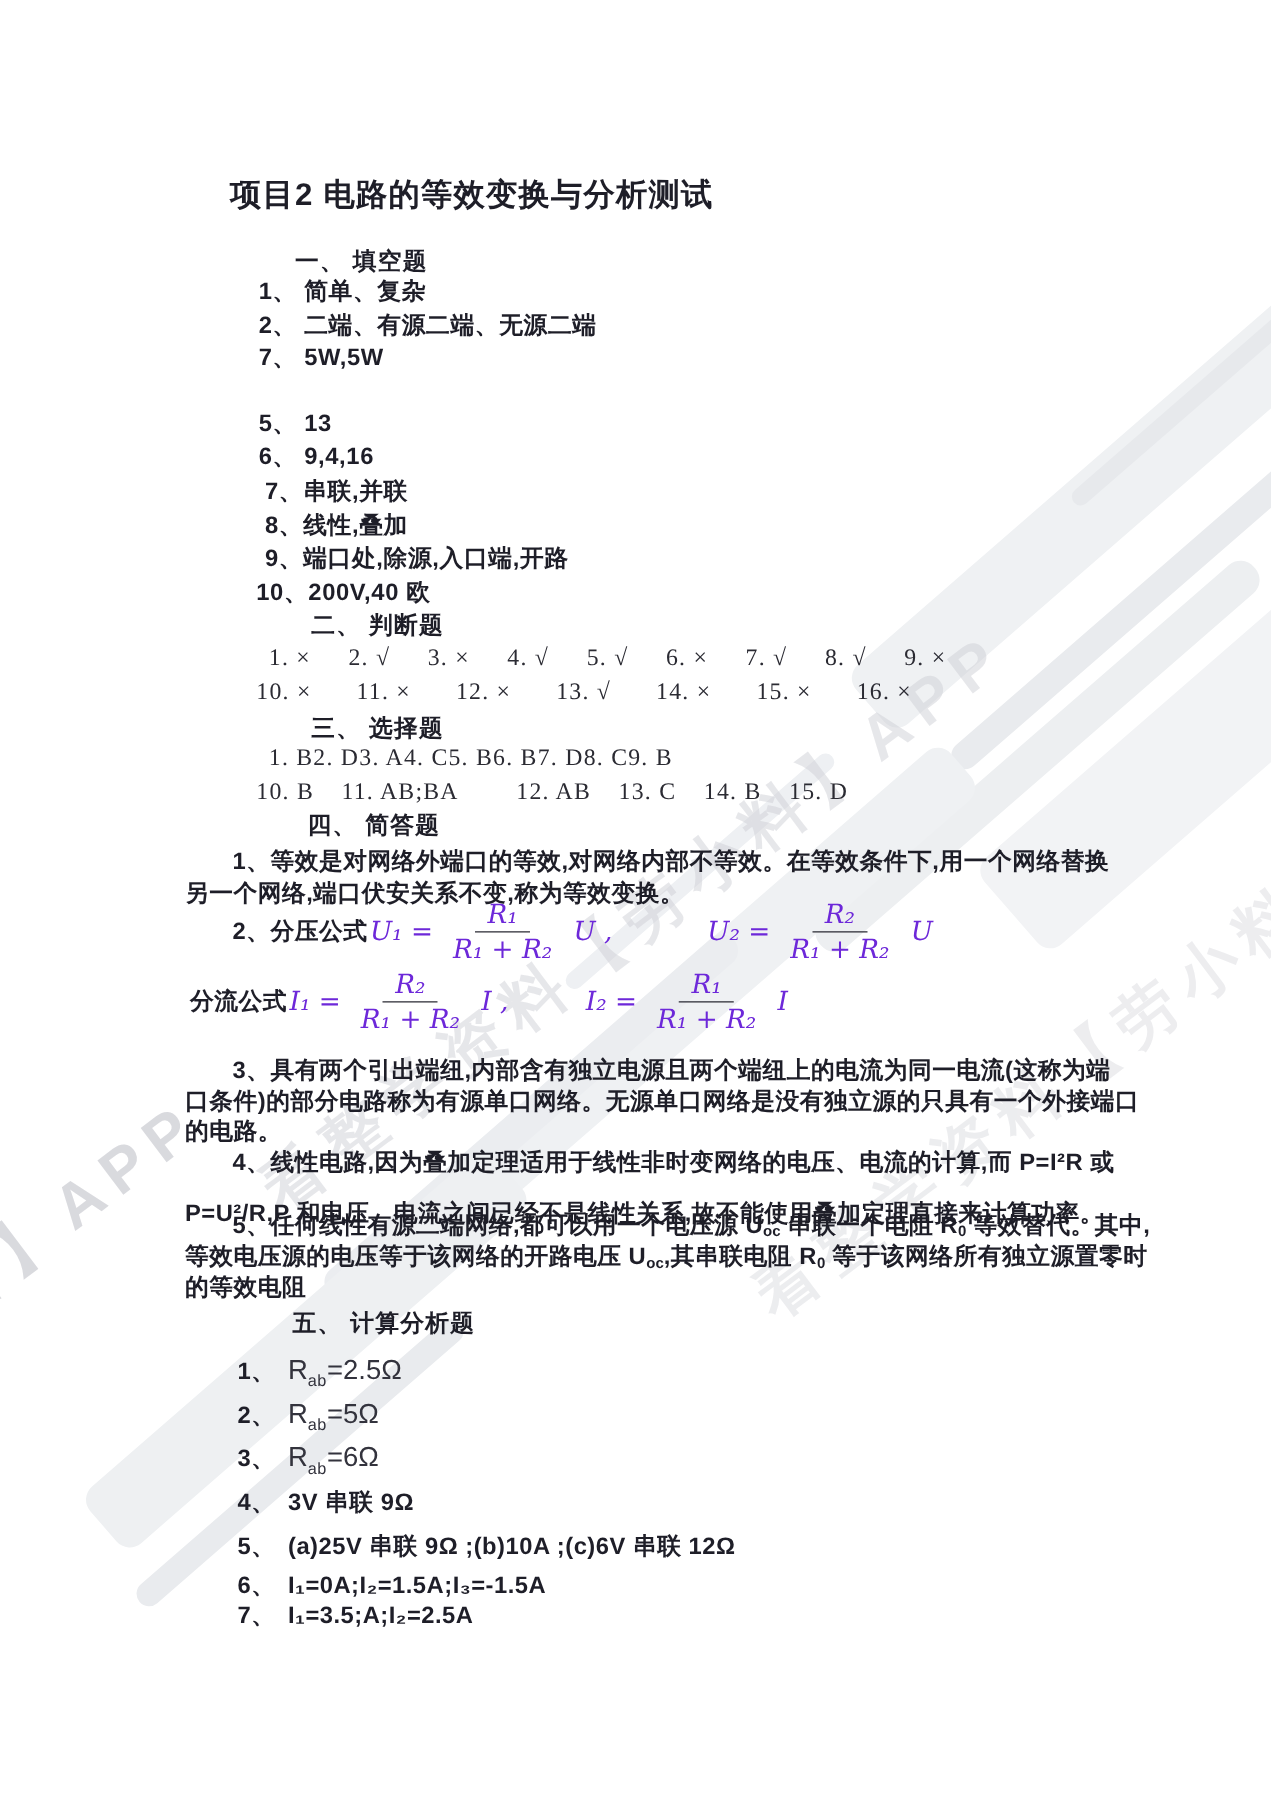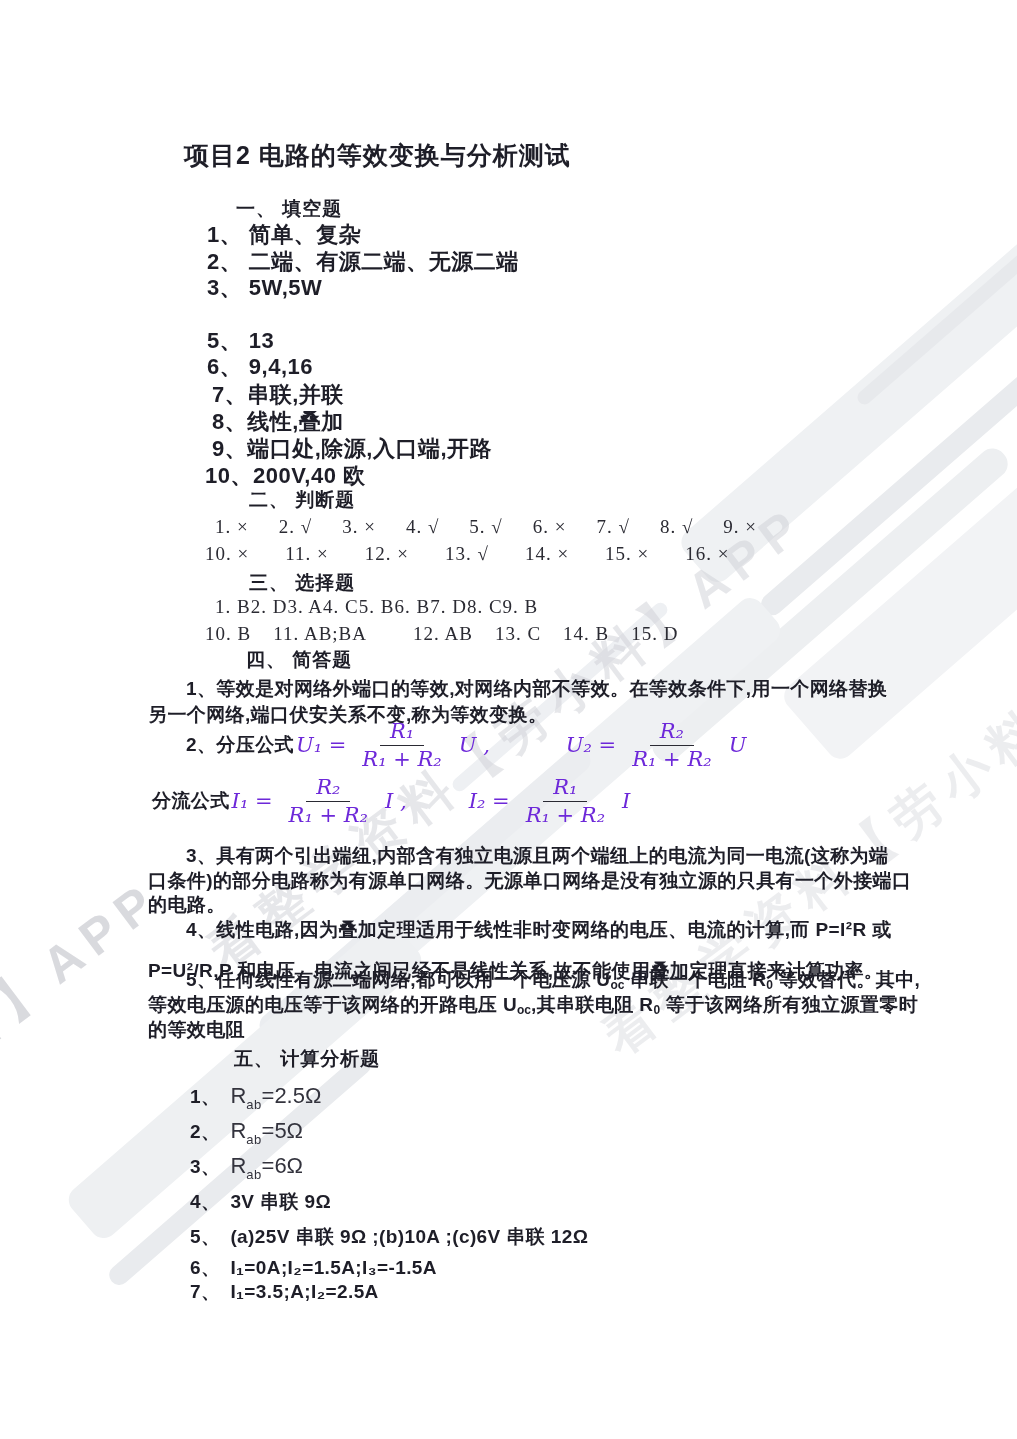--- a/index.html
+++ b/index.html
@@ -25,21 +25,21 @@
     transform:rotate(-37deg);
     color:#cfd0d6;
     opacity:.5;
   }
   .wm-text.wm2{opacity:.62;color:#c3c4cb;}
   .wm-text.wm3{opacity:.38;}
   
   .abs{position:absolute;white-space:nowrap;}
   .title{font-size:25px;font-weight:700;letter-spacing:1px;}
   .heading{font-size:19px;font-weight:700;letter-spacing:1px;}
-  .fill-item{font-size:22px;font-weight:700;letter-spacing:.5px;text-align:center;}
+  .fill-item{font-size:19px;font-weight:700;letter-spacing:.5px;text-align:center;}
   .para{font-size:19px;font-weight:700;letter-spacing:.4px;}
   .row{display:flex;font-family:"Liberation Serif","DejaVu Serif",serif;
        font-size:19px;font-weight:400;color:#2b2b33;letter-spacing:1px;}
   .row.judge1{column-gap:30px;}
   .row.judge2{column-gap:36px;}
   .row.choice1{}
   .row.choice2{column-gap:22px;}
   .row.choice2 span:nth-child(2){margin-right:24px;}
   
   .math-row{display:flex;align-items:center;
@@ -83,21 +83,21 @@
     <div class="wm-text" style="left:215px;top:925px;">看整学资料【劳小料】APP</div>
     <div class="wm-text wm2" style="left:-430px;top:1300px;">看整学资料【劳小料】APP</div>
     <div class="wm-text wm3" style="left:610px;top:1010px;">看整学资料【劳小料】APP</div>
   </div>
 
   <div class="abs title" style="left:184px;top:139px;">项目2 电路的等效变换与分析测试</div>
 
   <div class="abs heading" style="left:236px;top:196px;">一、 填空题</div>
   <div class="abs fill-item" style="left:207px;top:220px;">1、 简单、复杂</div>
   <div class="abs fill-item" style="left:207px;top:247px;">2、 二端、有源二端、无源二端</div>
-  <div class="abs fill-item" style="left:207px;top:273px;">3、 5W,5W</div>
+  <div class="abs fill-item" style="left:207px;top:273px;">7、 5W,5W</div>
   <div class="abs fill-item" style="left:207px;top:326px;">5、 13</div>
   <div class="abs fill-item" style="left:207px;top:352px;">6、 9,4,16</div>
   <div class="abs fill-item" style="left:212px;top:380px;">7、串联,并联</div>
   <div class="abs fill-item" style="left:212px;top:407px;">8、线性,叠加</div>
   <div class="abs fill-item" style="left:212px;top:434px;">9、端口处,除源,入口端,开路</div>
   <div class="abs fill-item" style="left:205px;top:461px;">10、200V,40 欧</div>
 
   <div class="abs heading" style="left:249px;top:487px;">二、 判断题</div>
   <div class="abs row judge1" style="left:215px;top:516px;">
     <span>1. ×</span>

